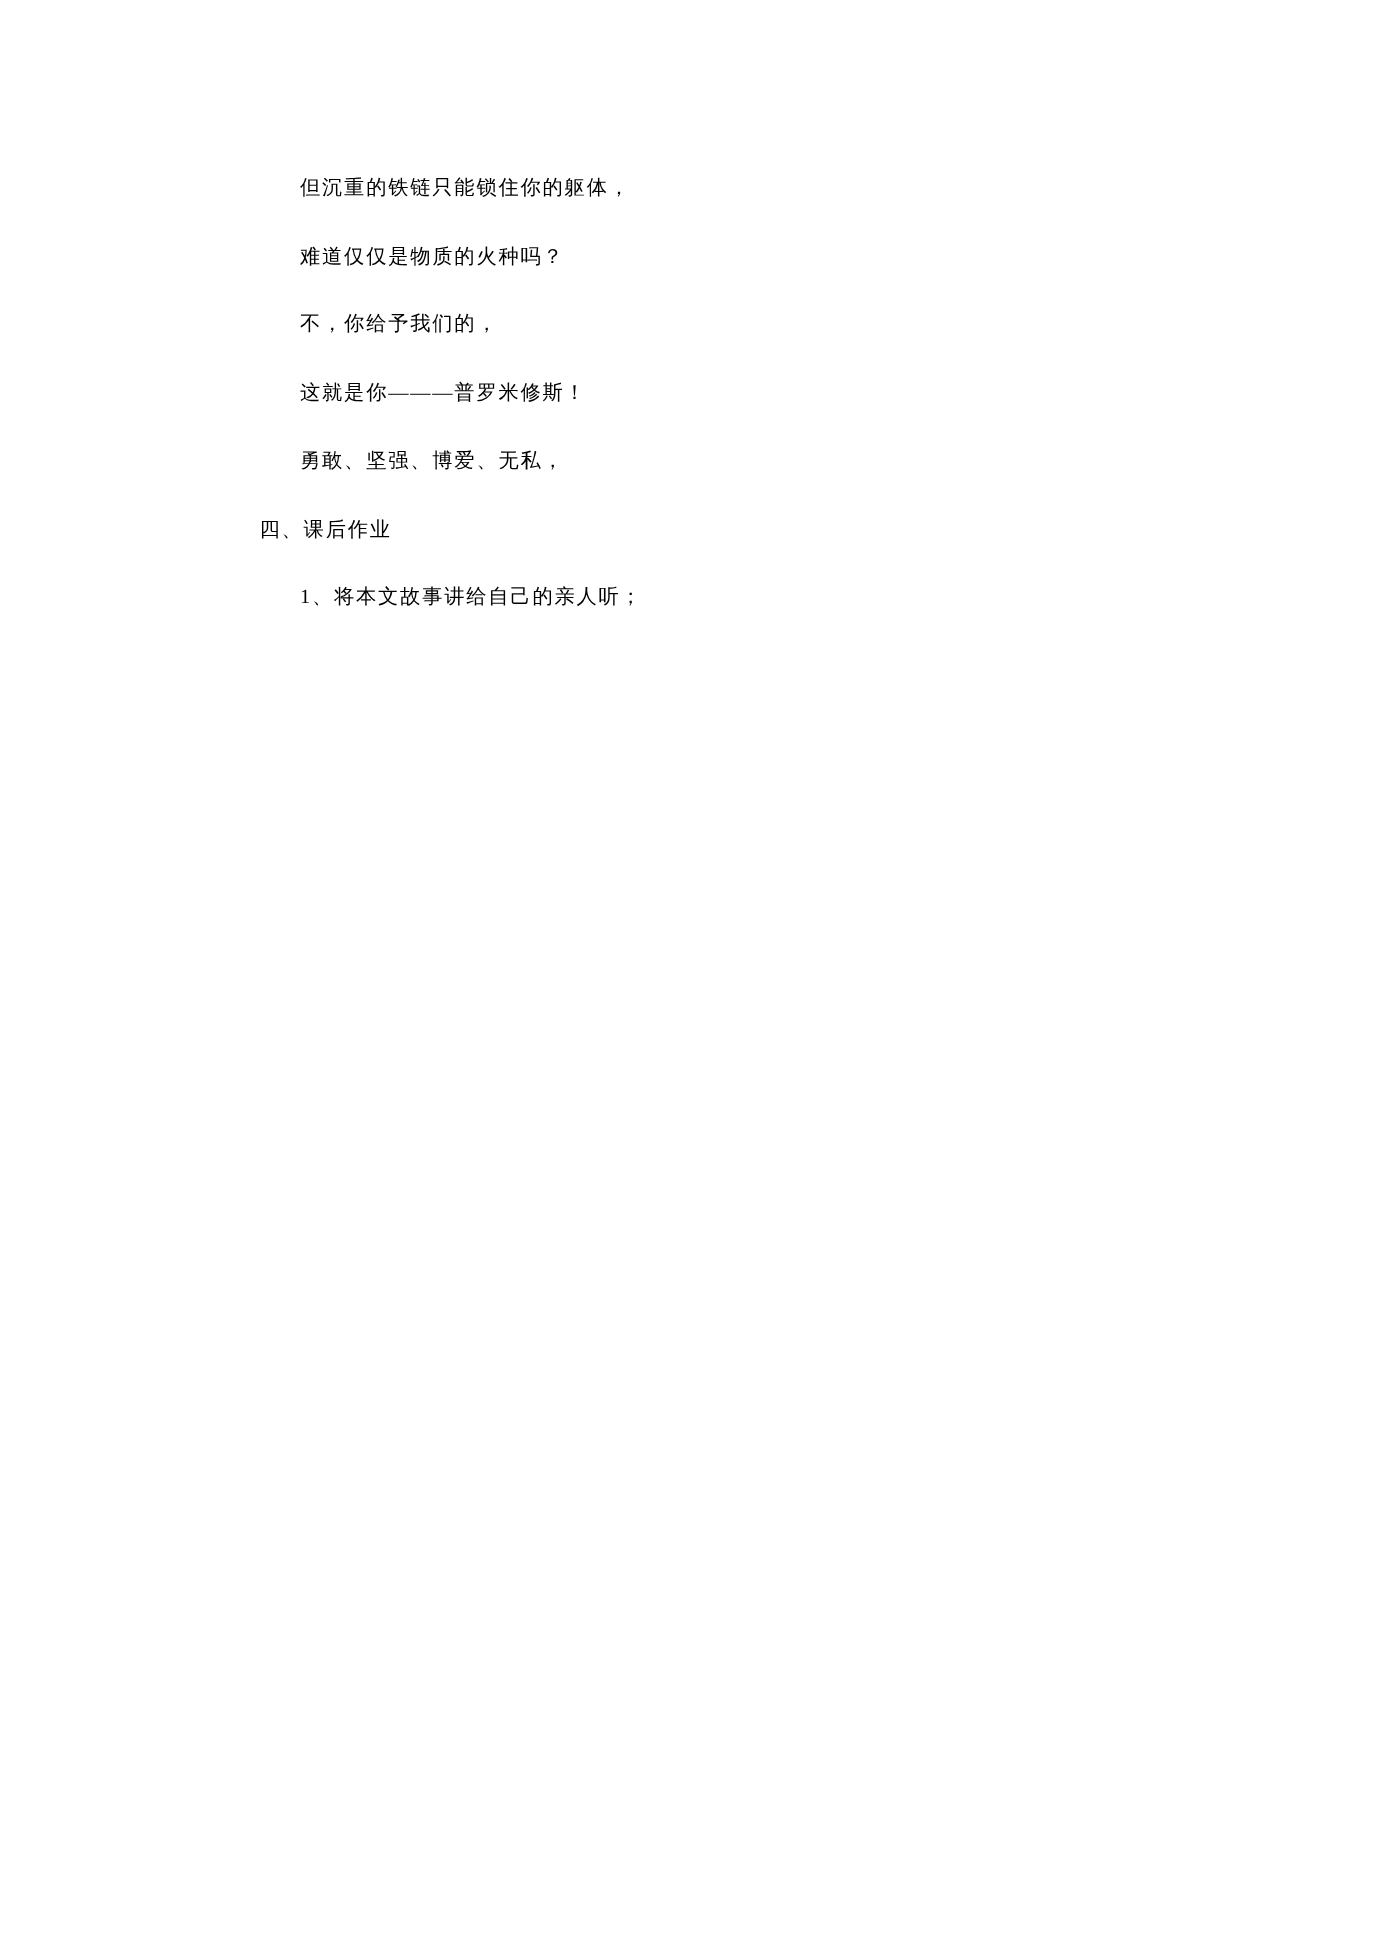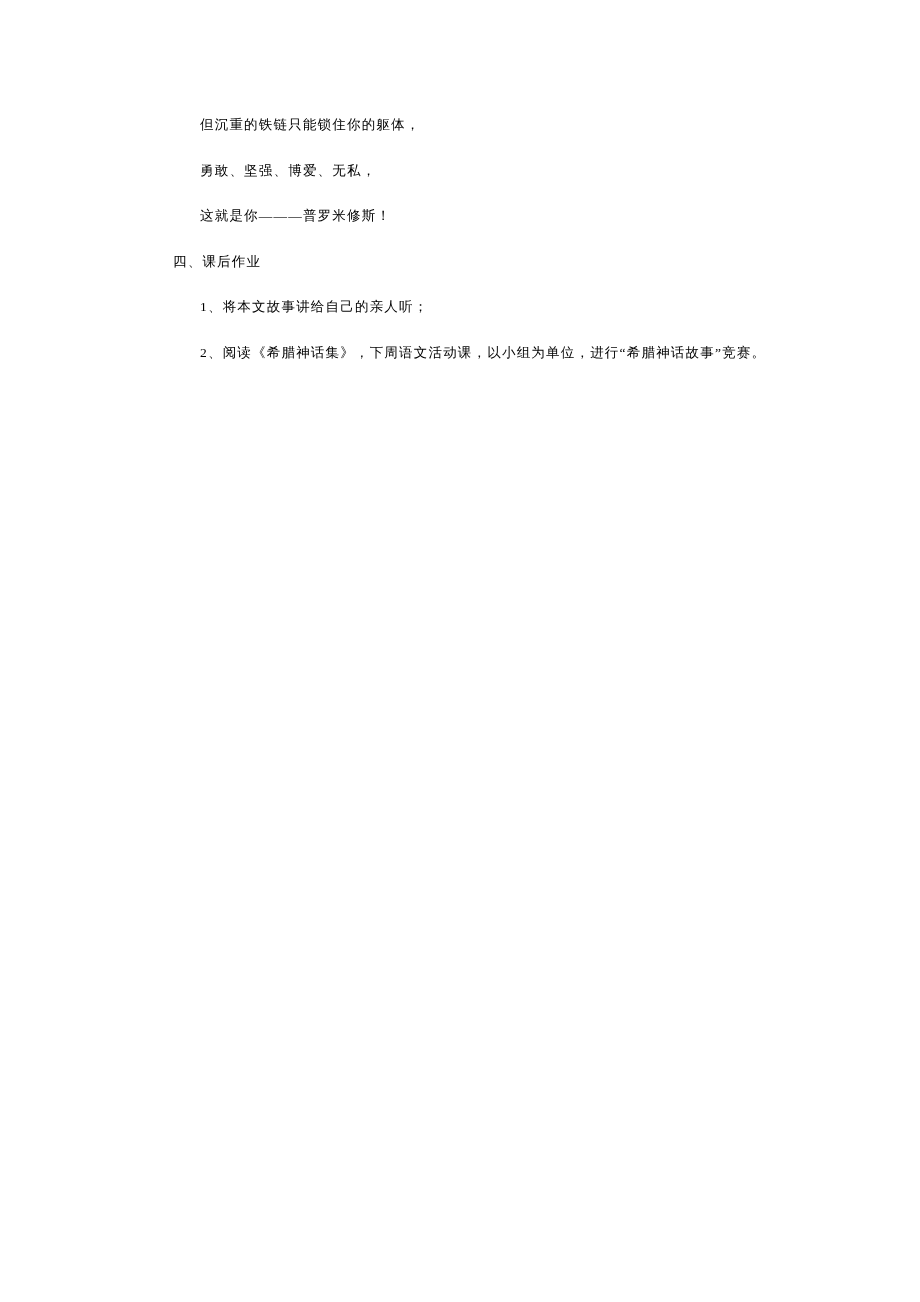--- a/index.html
+++ b/index.html
@@ -35,21 +35,22 @@
     padding-left: 82px;
     margin-top: 29px;
   }
 </style>
 </head>
 <body>
 
 <div class="page">
 
   <div class="line poem">但沉重的铁链只能锁住你的躯体，</div>
+  <div class="line poem">难道仅仅是物质的火种吗？</div>
+  <div class="line poem">不，你给予我们的，</div>
+  <div class="line poem">这就是你———普罗米修斯！</div>
   <div class="line poem">勇敢、坚强、博爱、无私，</div>
-  <div class="line poem">这就是你———普罗米修斯！</div>
 
   <div class="line section-heading">四、课后作业</div>
 
   <div class="line hw">1、将本文故事讲给自己的亲人听；</div>
-  <div class="line hw">2、阅读《希腊神话集》，下周语文活动课，以小组为单位，进行“希腊神话故事”竞赛。</div>
 
 </div>
 
 </body></html>

